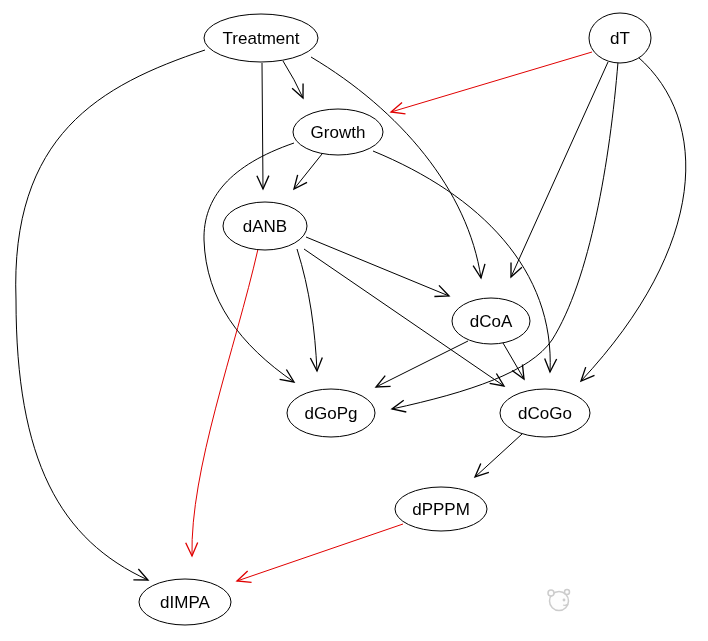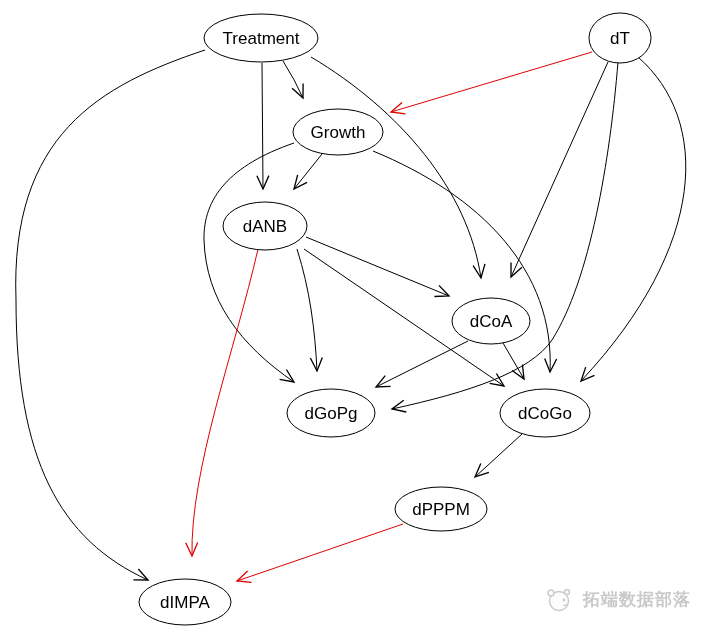--- a/index.html
+++ b/index.html
@@ -127,15 +127,14 @@
   </svg>
 
   <div id="watermark">
     <svg width="34" height="30" viewBox="0 0 34 30">
       <circle cx="16" cy="17" r="9.5" fill="#fdfdfd" stroke="#cccccc" stroke-width="1.5"></circle>
       <circle cx="8" cy="9" r="3" fill="#fdfdfd" stroke="#cccccc" stroke-width="1.5"></circle>
       <circle cx="24" cy="8" r="2.5" fill="#fdfdfd" stroke="#cccccc" stroke-width="1.5"></circle>
       <circle cx="21" cy="16" r="1.4" fill="#cccccc"></circle>
       <path d="M20,21 Q23,22 25,20" fill="none" stroke="#cccccc" stroke-width="1.2"></path>
     </svg>
-    <span class="wm-text">拓端数据部落</span>
   </div>
 </div>
 
 </body></html>

